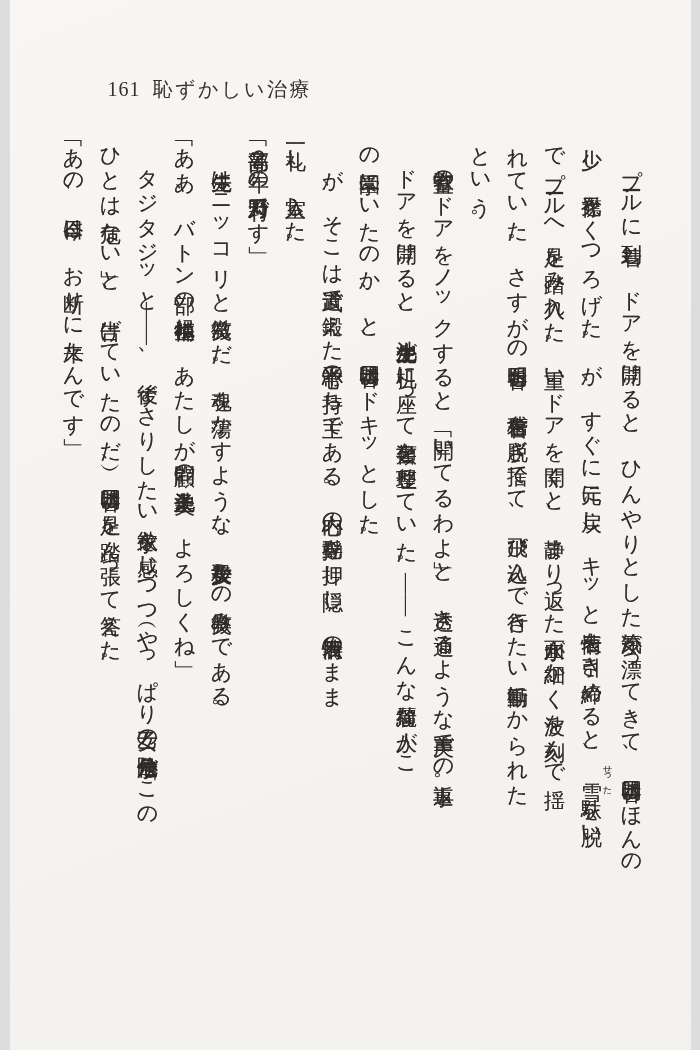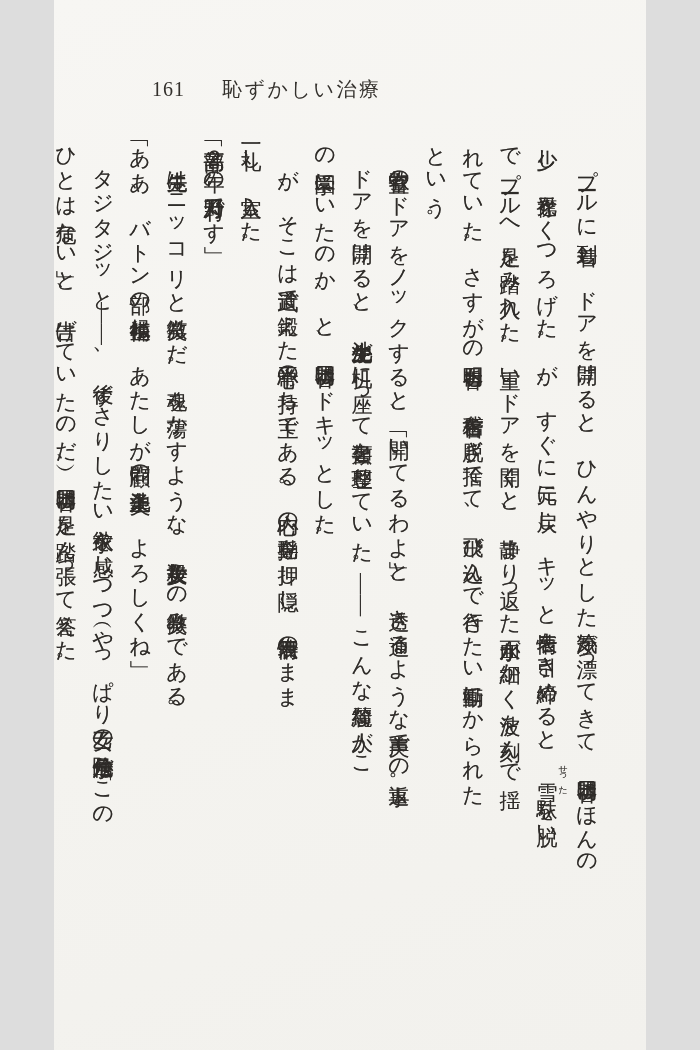--- a/index.html
+++ b/index.html
@@ -2,42 +2,42 @@
 <html><head>
 <meta charset="utf-8">
 <style>
   html, body {
     margin: 0;
     padding: 0;
     background: #ddd;
   }
   .page {
     position: relative;
-    width: 592px;
+    width: 681px;
     height: 1050px;
     margin: 0 auto;
     background: linear-gradient(160deg, #f7f6f3 0%, #f4f3ef 60%, #f2f1ed 100%);
     overflow: hidden;
     font-family: "Liberation Serif", "DejaVu Serif", serif;
     color: #2f2d2a;
   }
   .page-header {
     position: absolute;
     left: 98px;
     top: 76px;
     display: flex;
     align-items: baseline;
     font-size: 20px;
     color: #33302c;
   }
   .page-number {
     letter-spacing: 1px;
   }
   .running-title {
-    margin-left: 37px;
+    margin-left: 12px;
     letter-spacing: 2.5px;
     text-align: right;
   }
   .body-text {
     position: absolute;
     top: 133px;
     right: 41px;
     width: 596px;
     height: 872px;
     writing-mode: vertical-rl;

